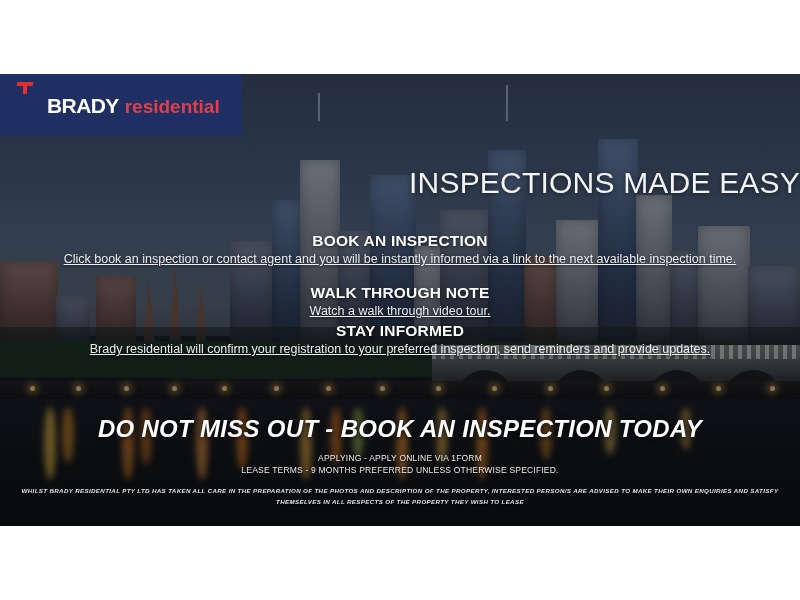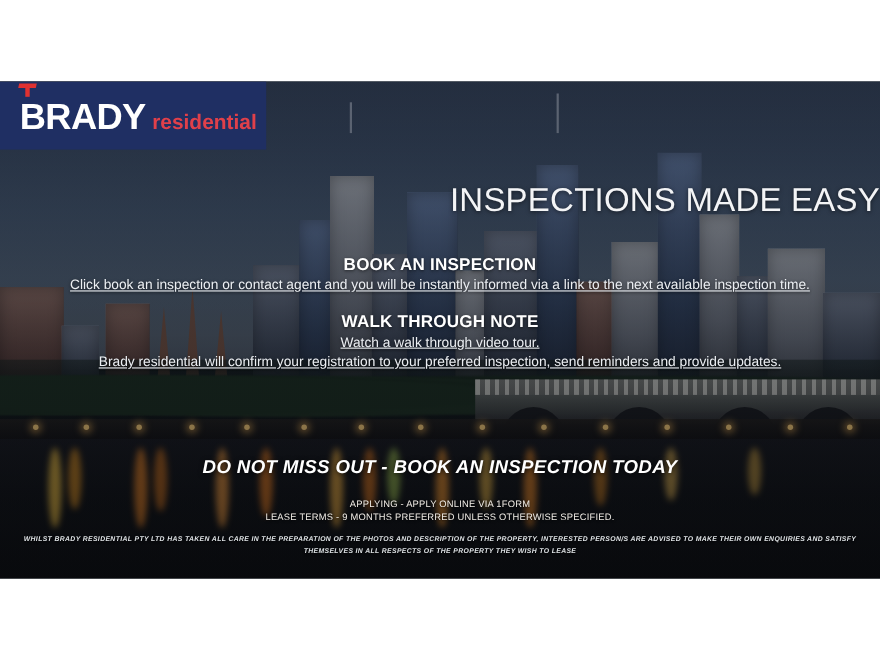--- a/index.html
+++ b/index.html
@@ -194,24 +194,25 @@
     transform: skewX(-12deg);
   }
   .logo-mark .stem {
     position: absolute;
     left: 6px; top: 3px;
     width: 4px; height: 9px;
     background: #e03131;
   }
   .logo-brady {
     color: #ffffff;
-    font-size: 33px;
+    font-size: 21px;
     font-weight: bold;
     letter-spacing: -0.6px;
     line-height: 1;
+    margin-left: 29px;
   }
   .logo-residential {
     color: #e0404a;
     font-size: 19px;
     font-weight: bold;
     margin-left: 6px;
     line-height: 1;
   }
 
   
@@ -267,21 +268,21 @@
     font-weight: bold;
     letter-spacing: .25px;
     color: #e9e4dd;
     text-shadow: 0 1px 2px rgba(0,0,0,.7);
   }
 
   .cta {
     position: absolute;
     left: 0; right: 0;
     top: 341px;
-    font-size: 17px;
+    font-size: 24px;
     font-style: italic;
     font-weight: bold;
     letter-spacing: .3px;
     color: #ffffff;
     text-shadow: 0 1px 5px rgba(0,0,0,.75);
   }
 
   .applying {
     position: absolute;
     left: 0; right: 0;
@@ -412,20 +413,21 @@
         <p class="bh">BOOK AN INSPECTION</p>
         <p class="bp">Click book an inspection  or contact agent and you will be instantly  informed via a link to the next available  inspection time.</p>
       </div>
 
       <div class="block" id="block-walk">
         <p class="bh">WALK THROUGH NOTE</p>
         <p class="bp">Watch a walk through video tour.</p>
       </div>
 
       <div class="block" id="block-informed">
+        <p class="bh">STAY INFORMED</p>
         <p class="bp">Brady residential will confirm your registration to your preferred inspection,  send reminders and provide updates.</p>
       </div>
 
 
       <div class="cta">DO NOT MISS OUT -  BOOK AN INSPECTION TODAY</div>
 
       <div class="applying">
         <div>APPLYING - APPLY ONLINE VIA 1FORM</div>
         <div>LEASE TERMS - 9 MONTHS PREFERRED UNLESS OTHERWISE SPECIFIED.</div>
       </div>

